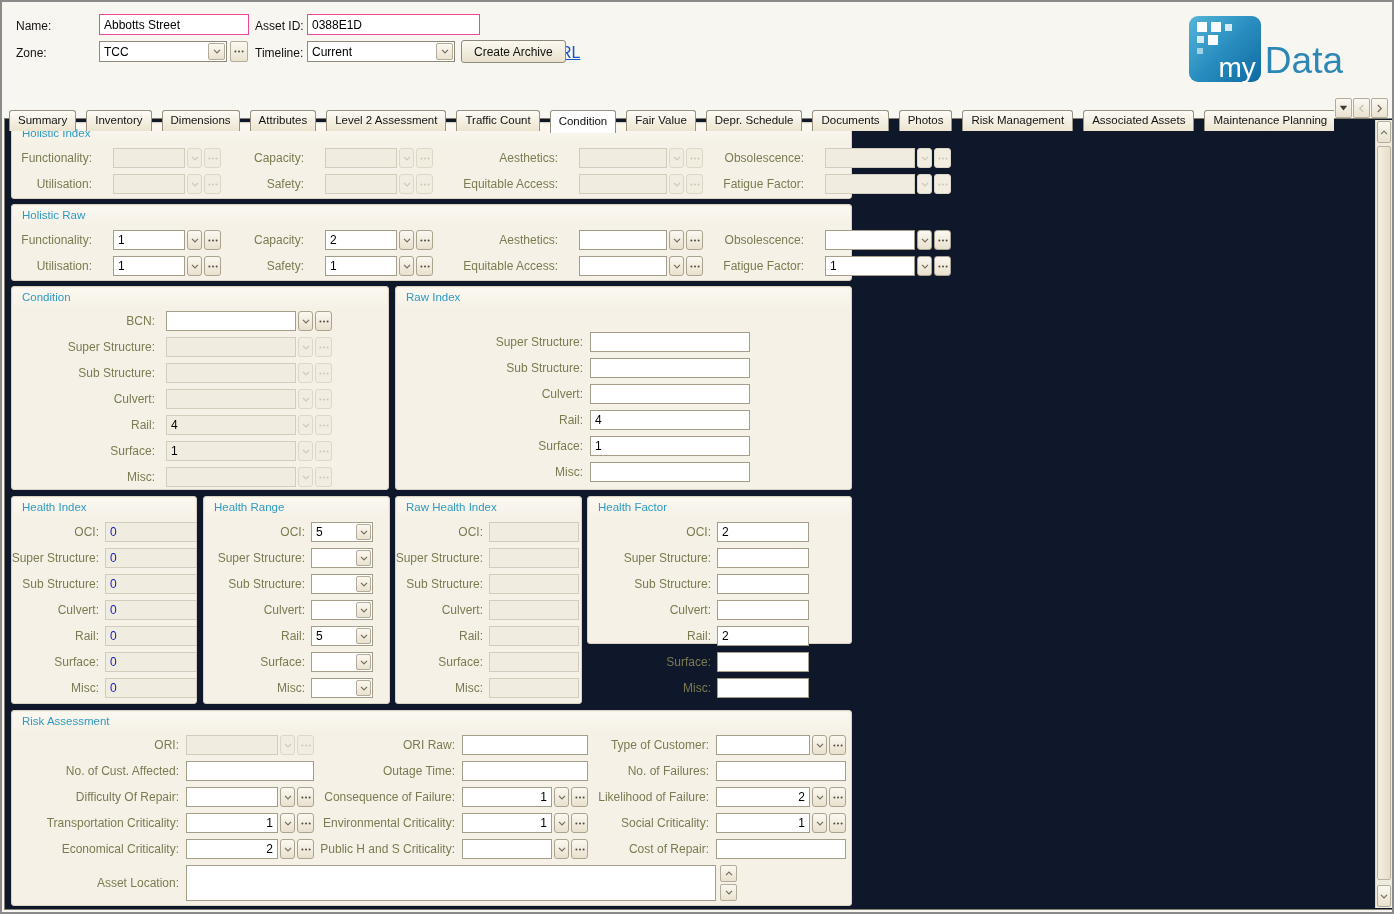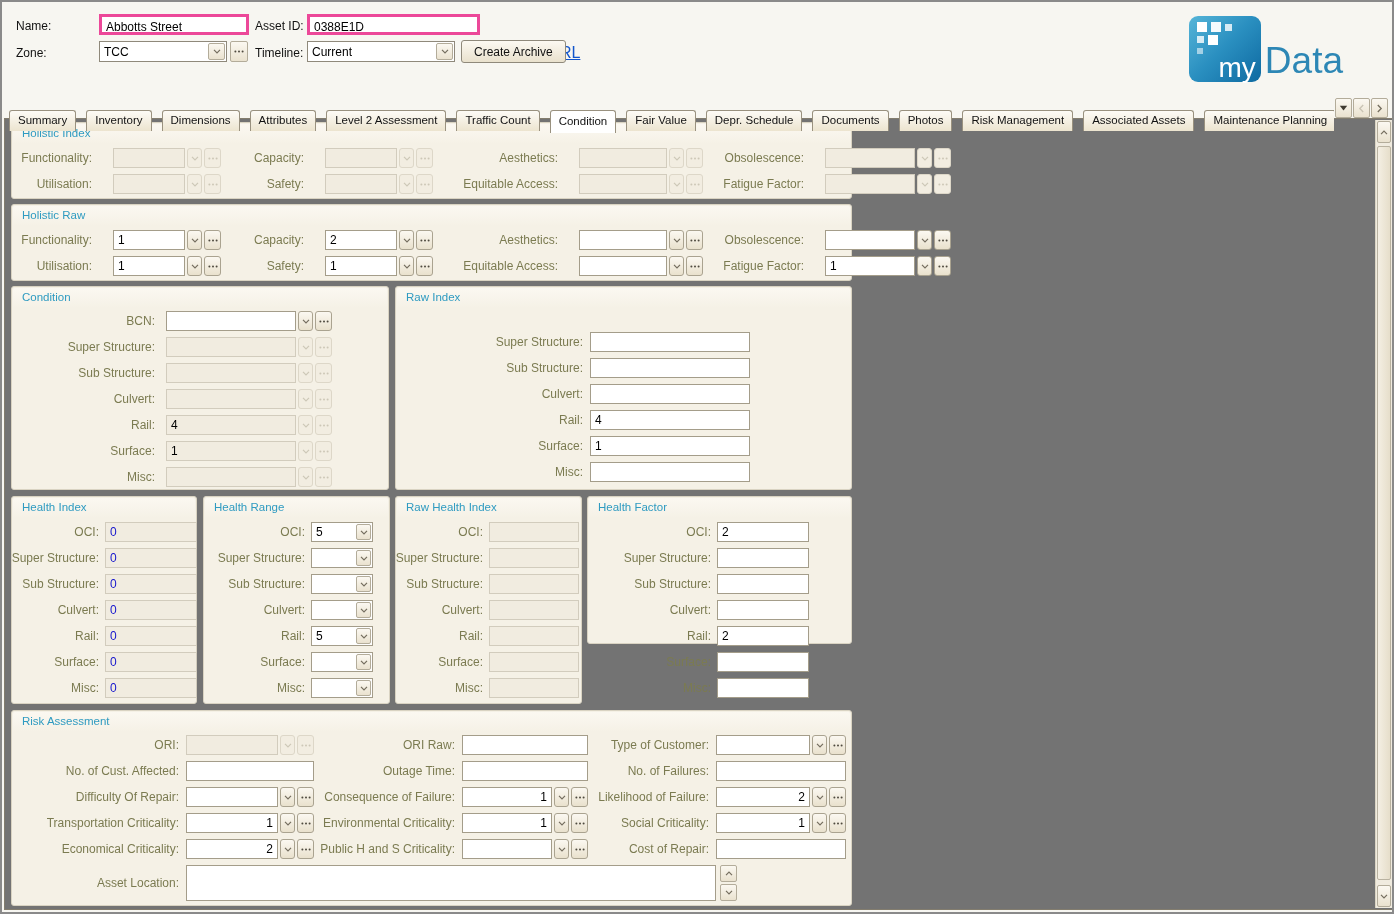--- a/index.html
+++ b/index.html
@@ -6,21 +6,21 @@
   html,body { margin:0; padding:0; }
   body {
     width:1394px; height:914px; position:relative; overflow:hidden;
     font-family:"Liberation Sans", sans-serif; background:#e9e9e9;
   }
   .window { position:absolute; inset:0; border:2px solid #8a8a8a; background:#f7f6f1; overflow:hidden; }
 
   
   .header { position:absolute; left:0; top:0; width:100%; height:92px; background:#f7f6f1; }
   .hlabel { position:absolute; font-size:12px; color:#121212; }
-  .hbox { position:absolute; height:21px; border:3px solid #ec4899; background:#fff; font-size:12px; padding:3px 4px 0 4px; color:#000; }
+  .hbox { position:absolute; height:21px; border:1px solid #ec4899; background:#fff; font-size:12px; padding:3px 4px 0 4px; color:#000; }
   .hselect { position:absolute; height:21px; border:1px solid #8f897b; background:#fff; display:flex; }
   .hselect .val { flex:1; font-size:12px; padding:3px 4px 0 4px; color:#000; overflow:hidden; white-space:nowrap; }
   .sbtn, .ell-sep, .tc-btn, .spin-btn, .sb-btn {
     border:1px solid #b3ac9a; border-radius:2px;
     background:linear-gradient(#fbf8f1,#eae2cf);
     display:flex; align-items:center; justify-content:center; color:#746d5e;
   }
   .hselect .sbtn { width:17px; margin:1px; flex:none; }
   .ell-sep { position:absolute; width:18px; height:21px; color:#4f4a3f; }
   .link { position:absolute; font-size:16px; color:#1155CC; text-decoration:underline; cursor:pointer;margin-top:26px; }
@@ -41,21 +41,21 @@
   .tab { height:21px; line-height:19px; padding:0 8px; font-size:11.5px; color:#121212; white-space:nowrap;
     background:linear-gradient(#fdfbf6,#ece4cf); border:1px solid #99917f; border-bottom:none;
     border-radius:3px 3px 0 0; flex:none; }
   .tab.active { background:#fff; height:23px; line-height:21px; position:relative; z-index:4; }
   .tab-ctrls { position:absolute; top:96px; right:4px; display:flex; gap:1px; z-index:5; }
   .tc-btn { width:17px; height:20px; }
   .tc-btn.disabled { color:#c9c3b3; }
 
   
   .panel { position:absolute; left:2px; top:116px; width:1390px; height:792px;
-    border:1px solid #837d6e; background:#737373; }
+    border:1px solid #837d6e; background:#0f172a; }
   .vscroll { position:absolute; top:1px; right:1px; width:17px; height:788px; background:#f0ebdf; border-left:1px solid #dad4c3; }
   .sb-btn { position:absolute; left:1px; width:14px; height:22px; }
   .sb-up { top:1px; } .sb-down { bottom:1px; }
   .sb-thumb { position:absolute; left:1px; top:26px; bottom:28px; width:14px;
     border:1px solid #b9b2a0; border-radius:2px; background:linear-gradient(90deg,#f4efe3,#e6deca); }
 
   
   .sec { position:absolute; border:1px solid #d9d3c2; border-radius:3px; background:#f5f1e6; }
   .sec::before { content:''; position:absolute; left:1px; right:1px; top:1px; height:20px;
     background:linear-gradient(#fbf8f1,rgba(251,248,241,0)); border-radius:2px 2px 0 0; pointer-events:none; }

